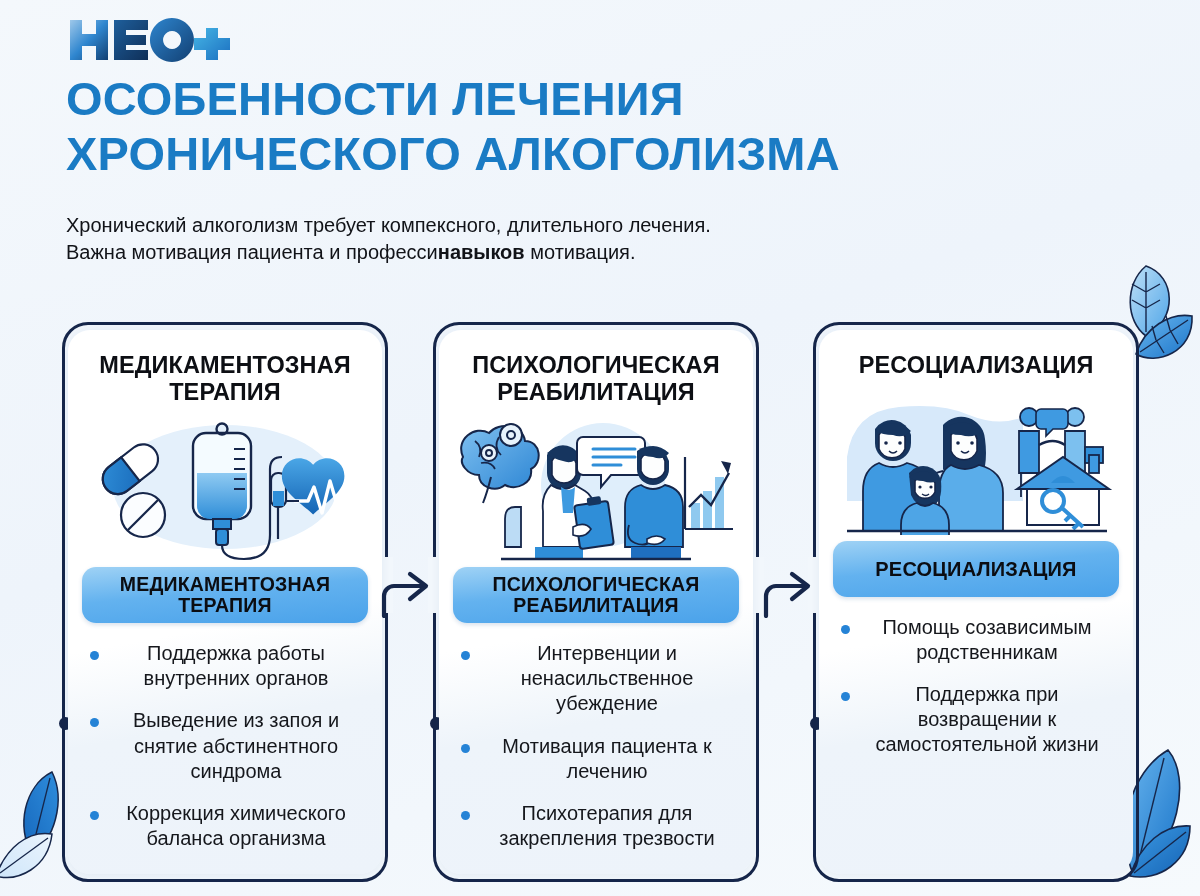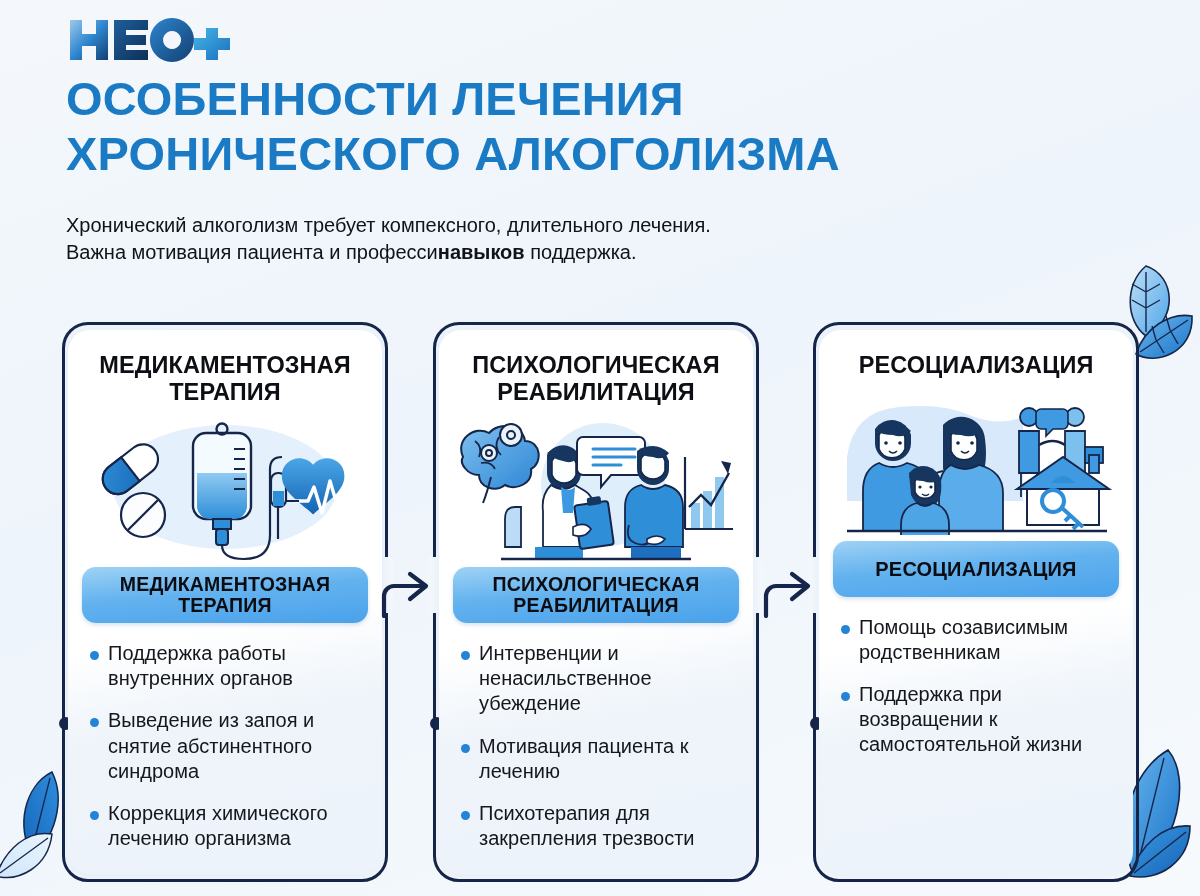--- a/index.html
+++ b/index.html
@@ -76,21 +76,21 @@
     margin: 6px 14px 0; height: 56px; border-radius: 14px;
     background: linear-gradient(175deg,#9fd2f5 0%,#63b2ef 45%,#4aa2ea 100%);
     display: flex; align-items: center; justify-content: center;
     text-align: center; font-weight: 700; font-size: 20px; line-height: 1.1;
     color: #0b0d12; letter-spacing: .2px;
     box-shadow: 0 2px 4px rgba(40,90,150,.18);
   }
   .badge.two { height: 56px; font-size: 19.5px; }
 
   .bullets { margin: 18px 18px 0 22px; }
-  .bullet { display: flex; margin-bottom: 17px; }
+  .bullet { display: flex; margin-bottom: 17px; text-align: center; }
   .bullet .dotb {
     width: 9px; height: 9px; border-radius: 50%; background: #2583d6;
     margin-top: 10px; margin-right: 9px; flex: 0 0 9px;
   }
   .bullet .txt { font-size: 20px; line-height: 1.26; color: #15171c; }
 
   
   .arrow { position: absolute; top: 566px; width: 56px; height: 52px; }
   .arrow.a1 { left: 378px; }
   .arrow.a2 { left: 760px; }
@@ -196,21 +196,21 @@
     </svg>
   </div>
 
   <h1 class="headline">
     <span>ОСОБЕННОСТИ ЛЕЧЕНИЯ</span>
     <span class="l2">ХРОНИЧЕСКОГО АЛКОГОЛИЗМА</span>
   </h1>
 
   <p class="subtitle">
     <span>Хронический алкоголизм требует компексного, длительного лечения.</span><br>
-    <span>Важна мотивация пациента и професси</span><b>навыков</b><span> поддержка.</span>
+    <span>Важна мотивация пациента и професси</span><b>навыков</b><span> мотивация.</span>
   </p>
 
   <div class="frame f1">
     <span class="notch right"></span>
     <span class="dot"></span>
   </div>
   <div class="frame f2">
     <span class="notch left"></span>
     <span class="notch right"></span>
     <span class="dot"></span>
@@ -276,21 +276,21 @@
       <div class="bullet">
         <span class="dotb"></span>
         <span class="txt">Поддержка работы внутренних органов</span>
       </div>
       <div class="bullet">
         <span class="dotb"></span>
         <span class="txt">Выведение из запоя и снятие абстинентного синдрома</span>
       </div>
       <div class="bullet">
         <span class="dotb"></span>
-        <span class="txt">Коррекция химического лечению организма</span>
+        <span class="txt">Коррекция химического баланса организма</span>
       </div>
     </div>
   </div>
 
   <div class="card c2">
     <div class="card-title">ПСИХОЛОГИЧЕСКАЯ РЕАБИЛИТАЦИЯ</div>
     <div class="art">
       <svg width="290" height="150" viewBox="0 0 290 150">
         <defs>
           <linearGradient id="brainG" x1="0" y1="0" x2="1" y2="1">

